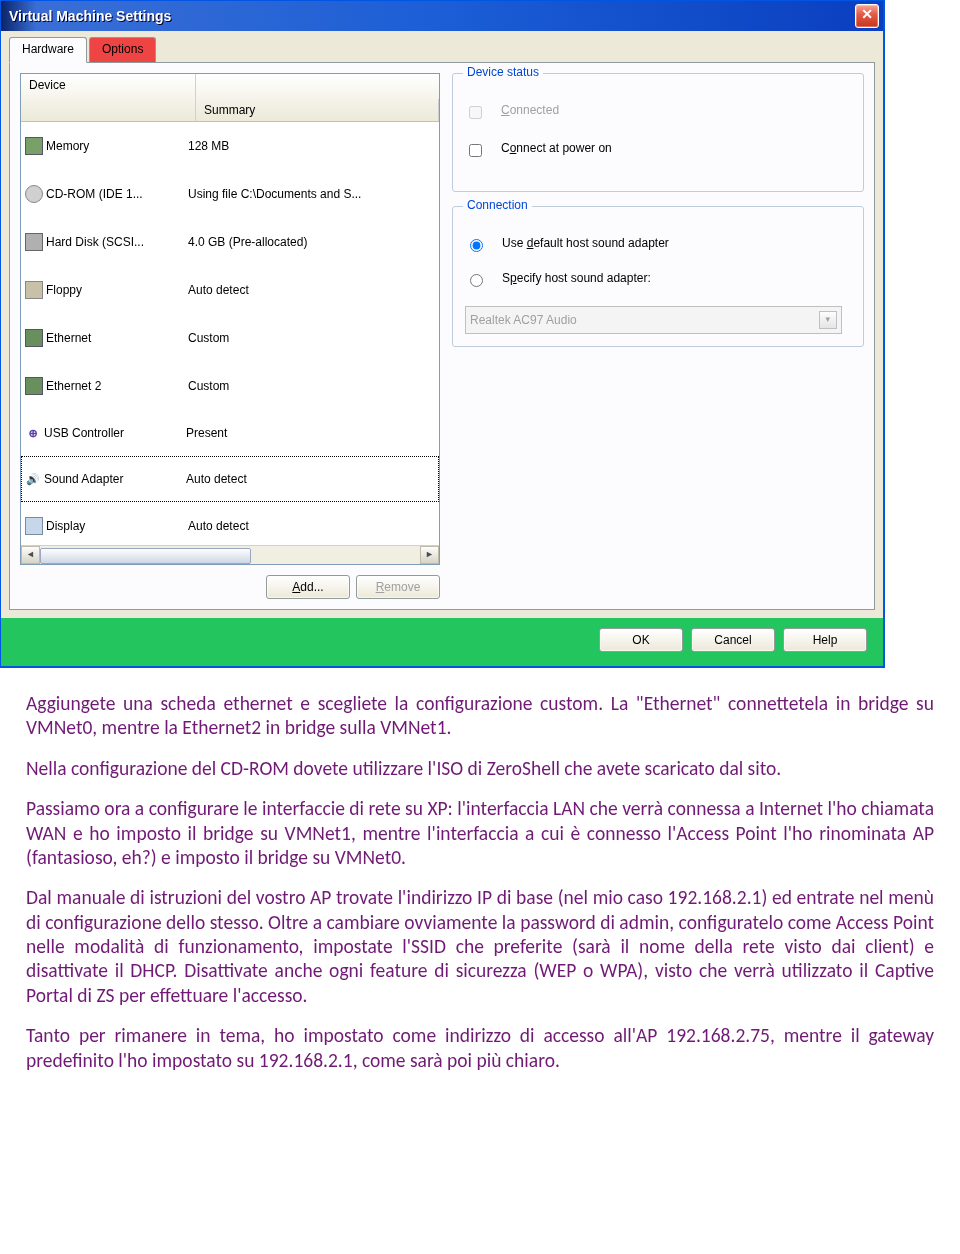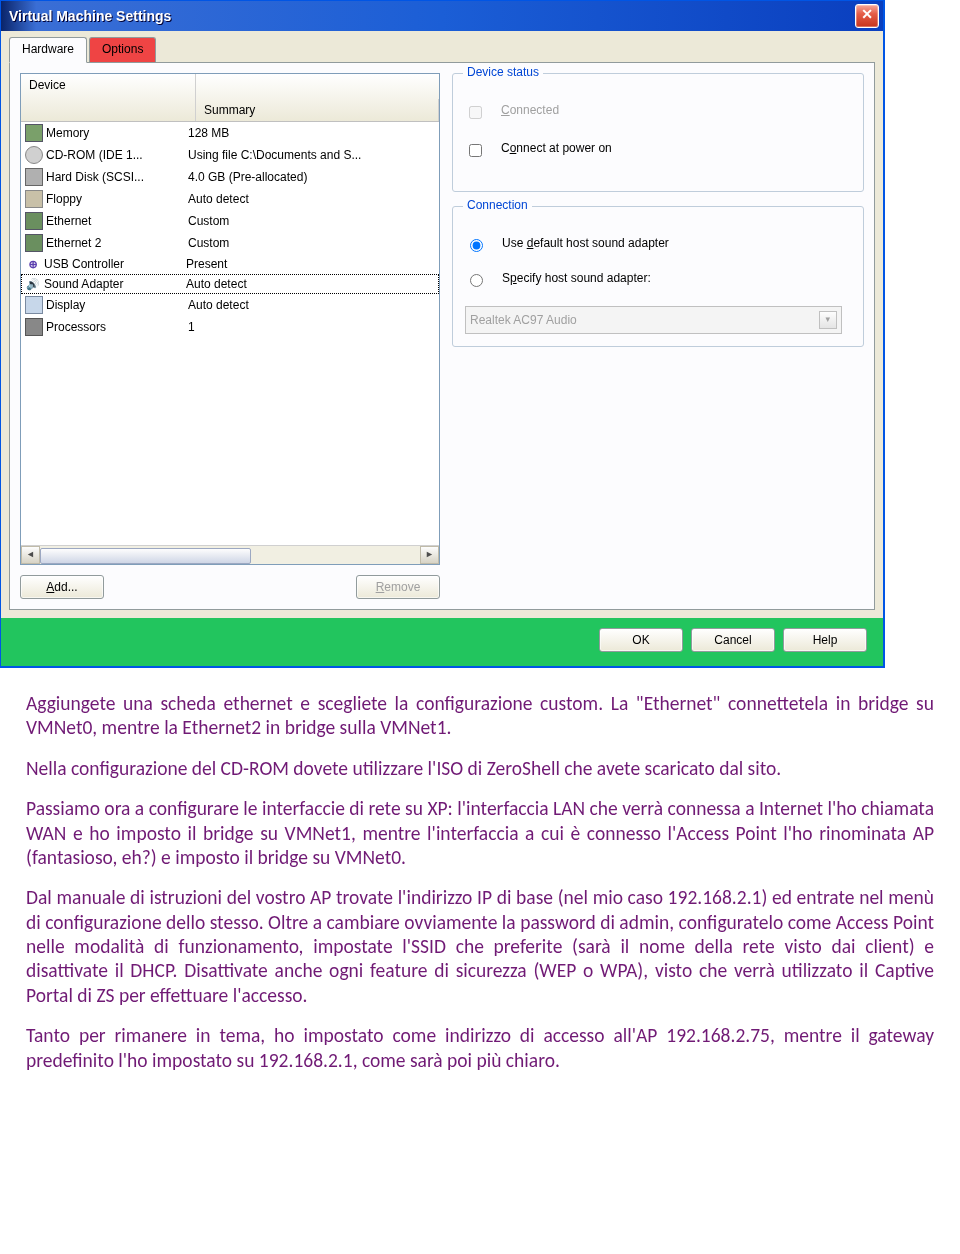--- a/index.html
+++ b/index.html
@@ -108,21 +108,21 @@
   .device-header .col-dev { flex: 0 0 158px; }
   .device-header .col-sum { flex: 1; margin-top: 25px; }
   .device-rows {
     flex: 1;
     overflow: hidden;
     font-size: 12px;
   }
   .device-row {
     display: flex;
     align-items: center;
-    padding: 2px 4px;
+    padding: 15px 4px;
     cursor: pointer;
   }
   .device-row .icon {
     width: 16px;
     height: 16px;
     margin-right: 3px;
     display: inline-flex;
     align-items: center;
     justify-content: center;
     font-size: 11px;
@@ -172,22 +172,22 @@
     left: 0;
     width: 55%;
     height: 14px;
     top: 1px;
     background: linear-gradient(to bottom, #fdfdfd, #cfd6e6);
     border: 1px solid #9ca8c2;
     border-radius: 2px;
   }
   .btn-row {
     display: flex;
-    gap: 0;
-    justify-content: space-between;
+    gap: 6px;
+    justify-content: flex-end;
     margin-top: 10px;
   }
   .xp-btn {
     min-width: 84px;
     height: 24px;
     font-size: 12px;
     background: linear-gradient(to bottom, #ffffff, #ece9d8);
     border: 1px solid #919b9c;
     border-radius: 3px;
     padding: 0 12px;

